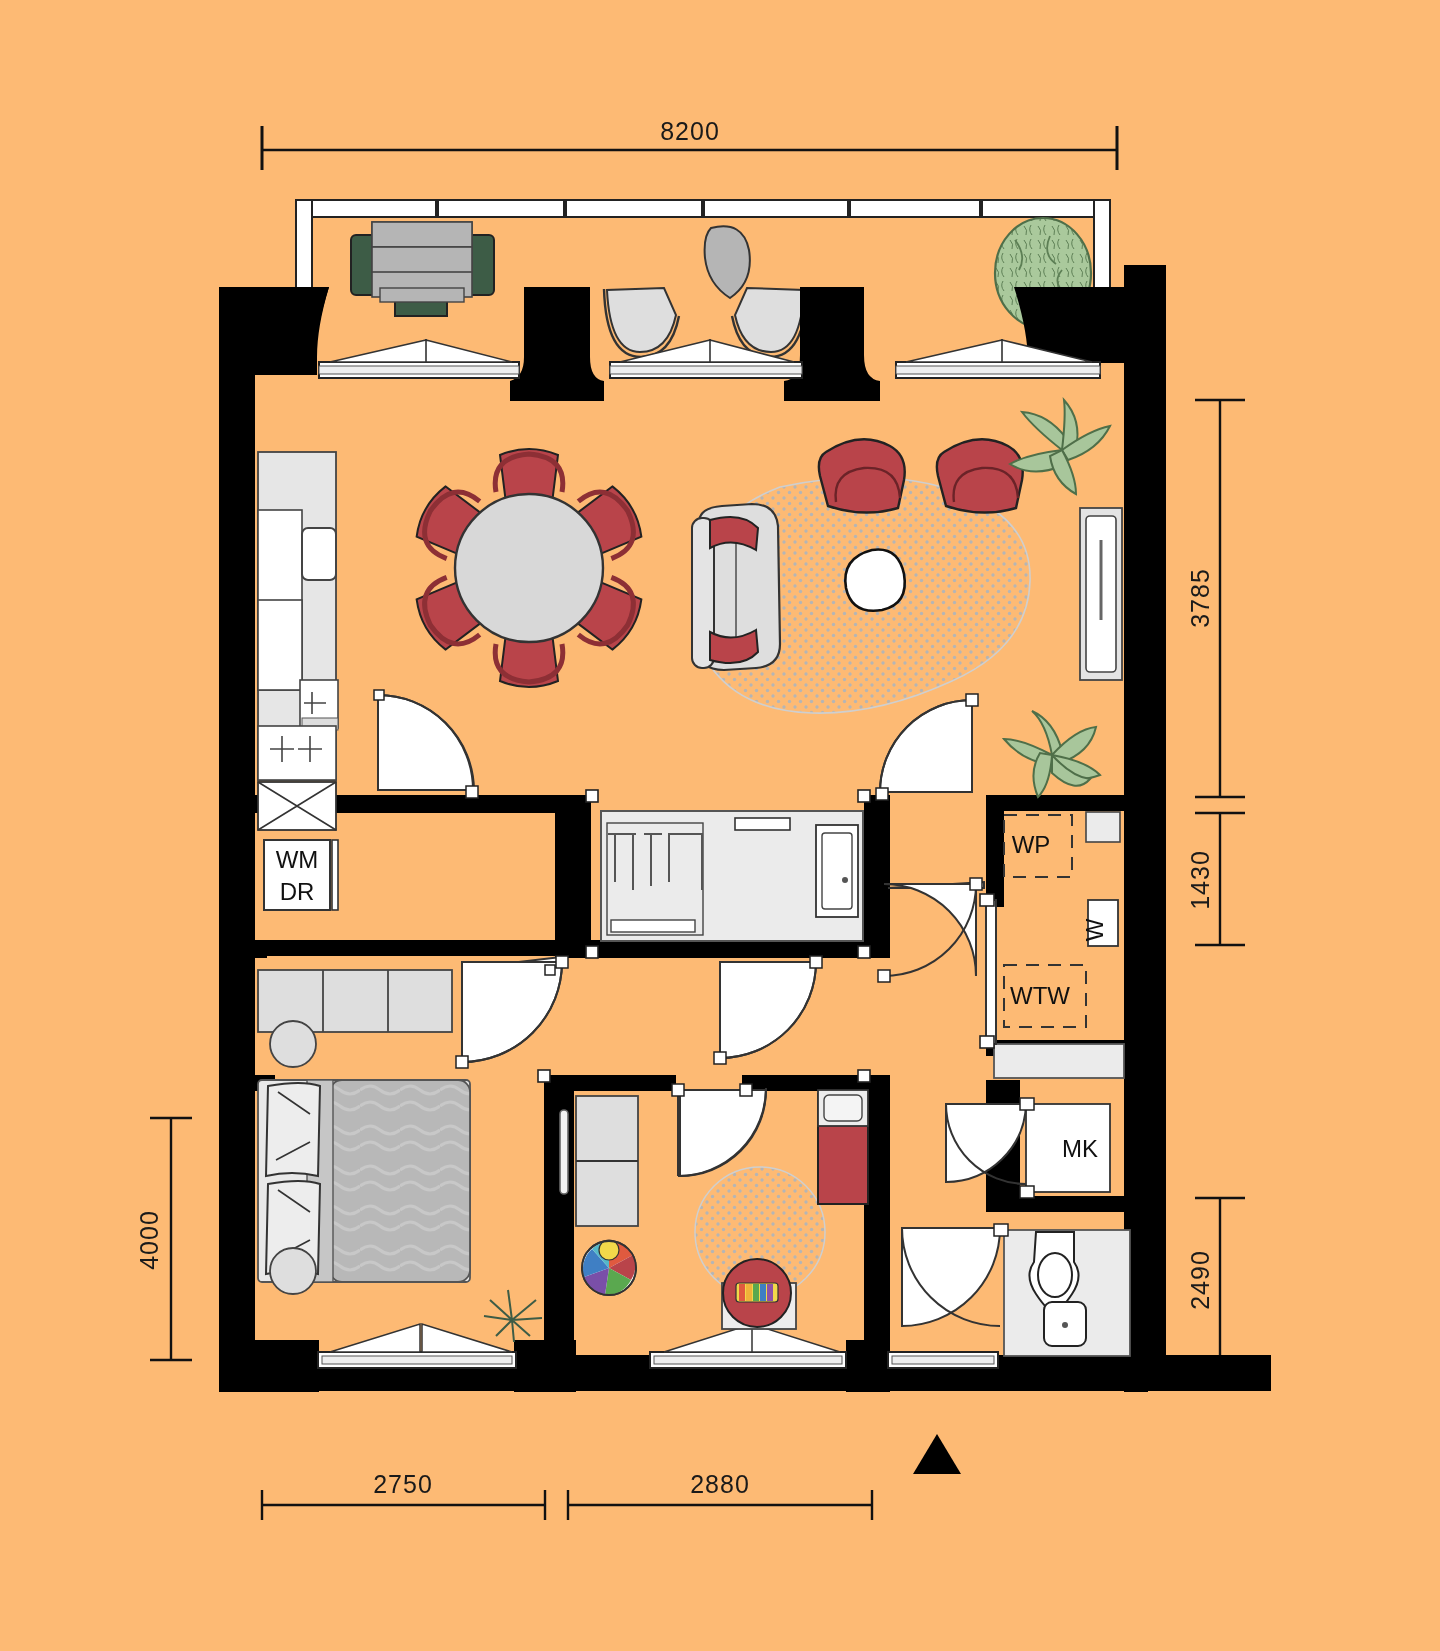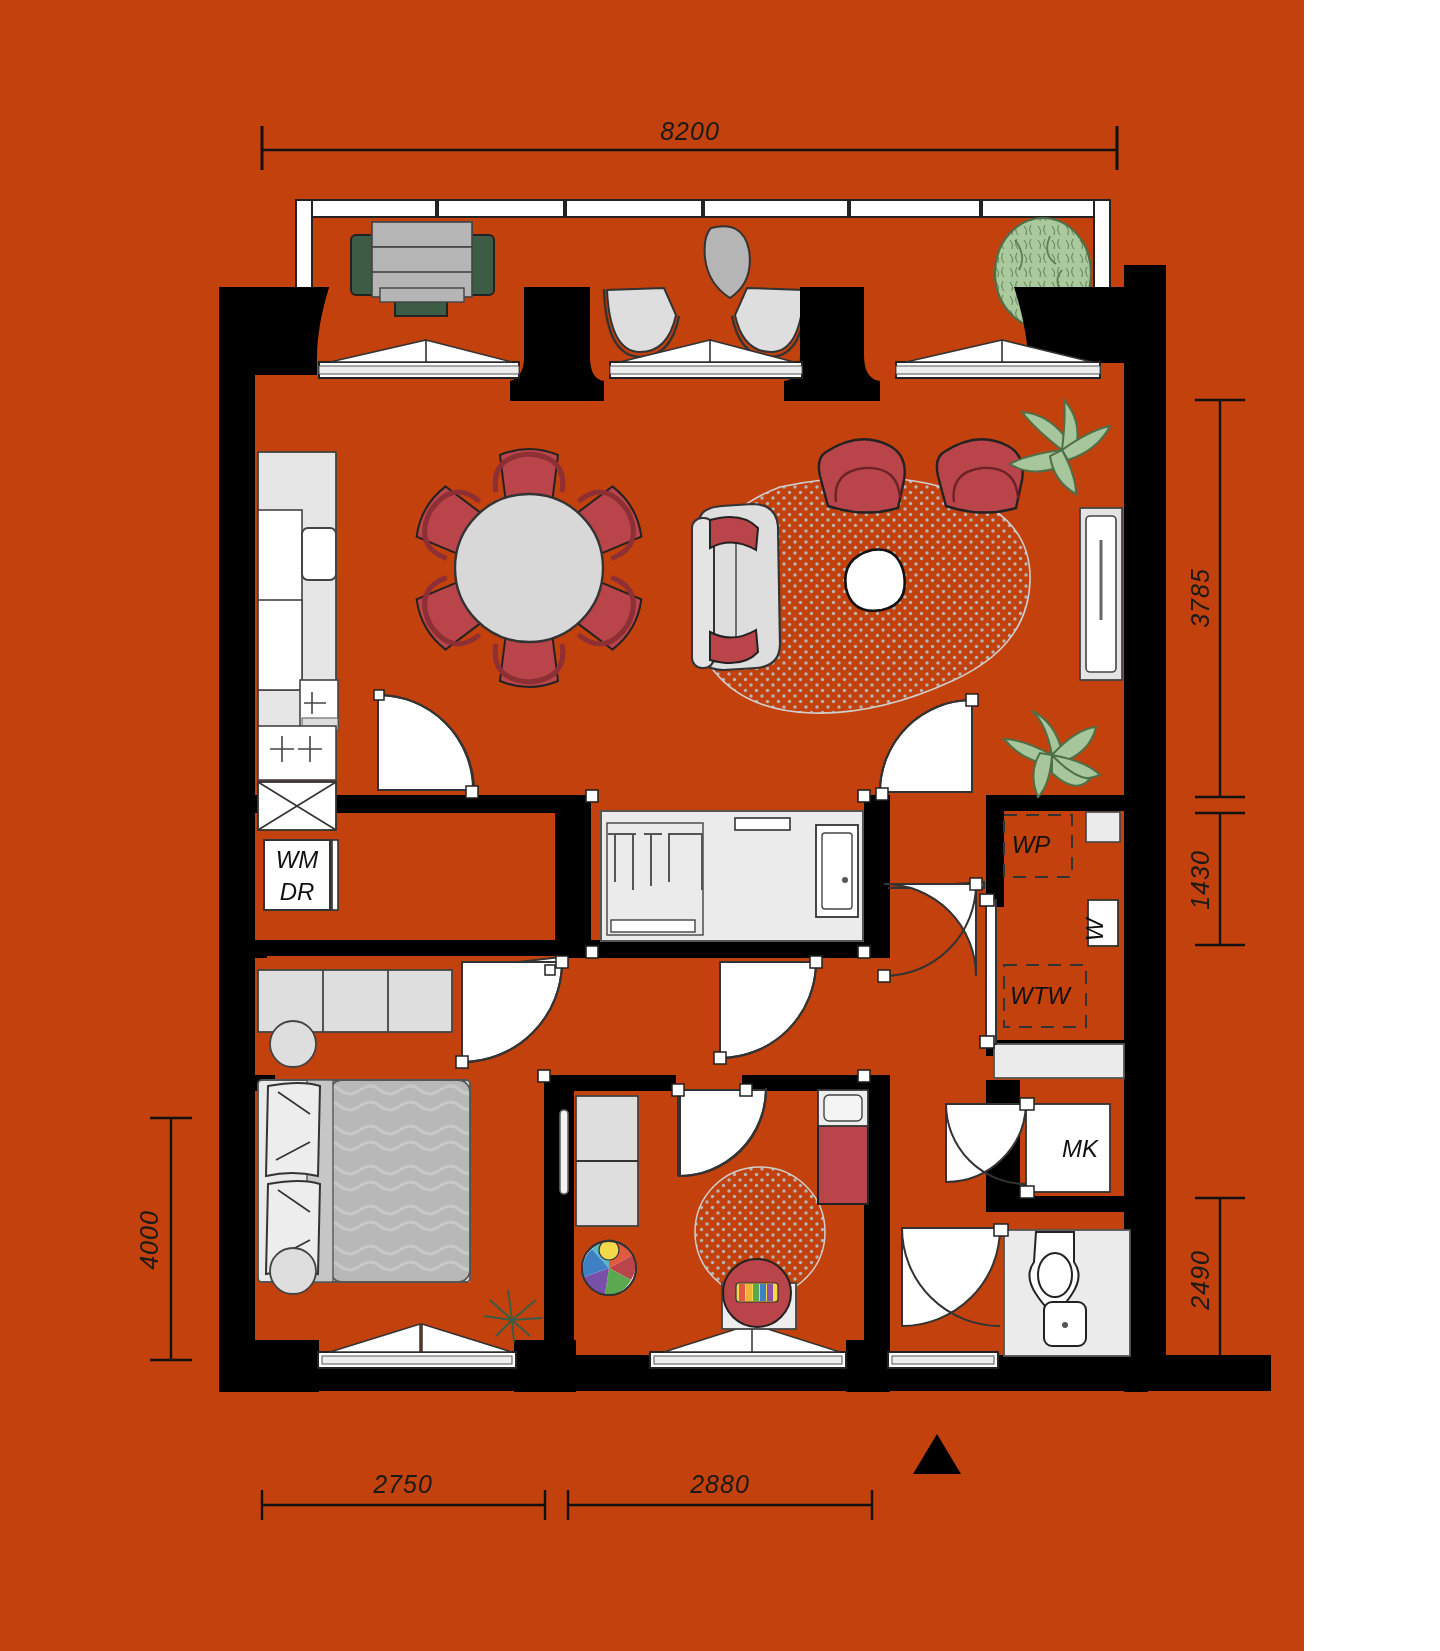--- a/index.html
+++ b/index.html
@@ -1,17 +1,17 @@
 <!DOCTYPE html>
 <html><head>
 <meta charset="utf-8">
 <style>
   html,body{margin:0;padding:0;background:#ffffff;}
   body{font-family:"Liberation Sans",sans-serif;}
-  #stage{position:relative;width:1304px;height:1651px;background:#c2410c;overflow:hidden;font-style:italic;}
+  #stage{position:relative;width:1440px;height:1651px;background:#fdba74;overflow:hidden;}
   #plan{position:absolute;left:0;top:0;width:1440px;height:1651px;}
   .dimtext{font-family:"Liberation Sans",sans-serif;font-size:25px;fill:#1a1a1a;letter-spacing:1px;}
   .roomtext{font-family:"Liberation Sans",sans-serif;font-size:24px;fill:#111;}
   .vtext{font-family:"Liberation Sans",sans-serif;font-size:25px;fill:#1a1a1a;letter-spacing:1px;}
 </style>
 </head>
 <body>
 
 <div id="stage">
 <svg id="plan" viewBox="0 0 1440 1651" xmlns="http://www.w3.org/2000/svg">

